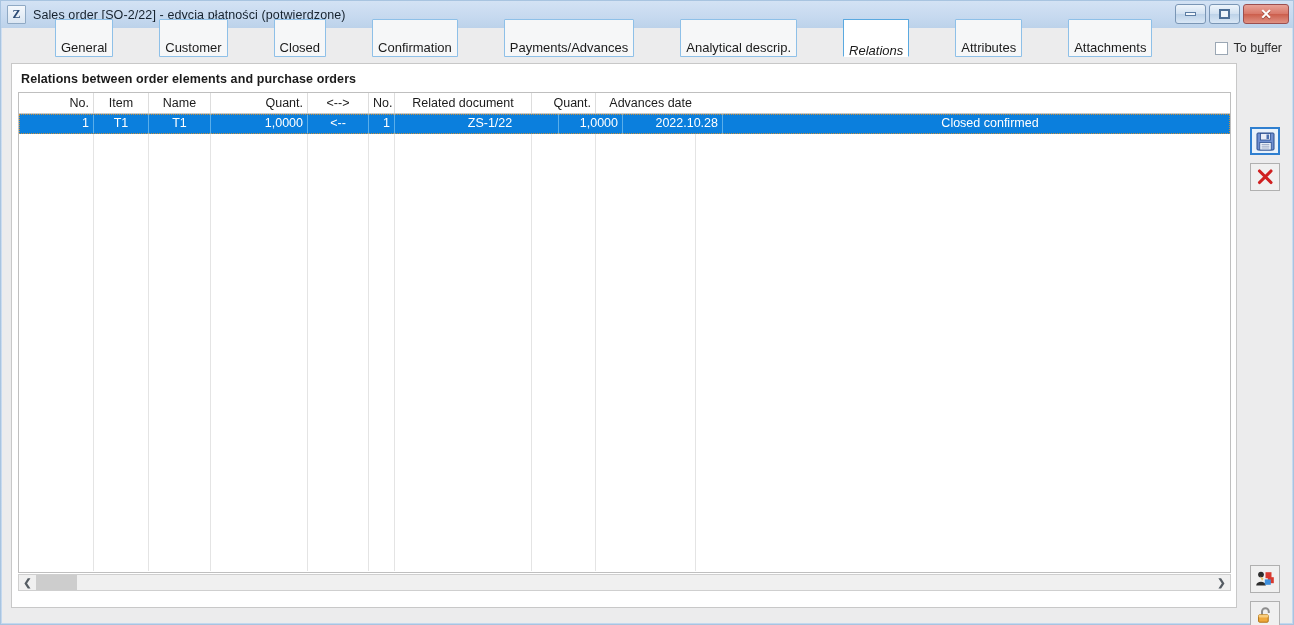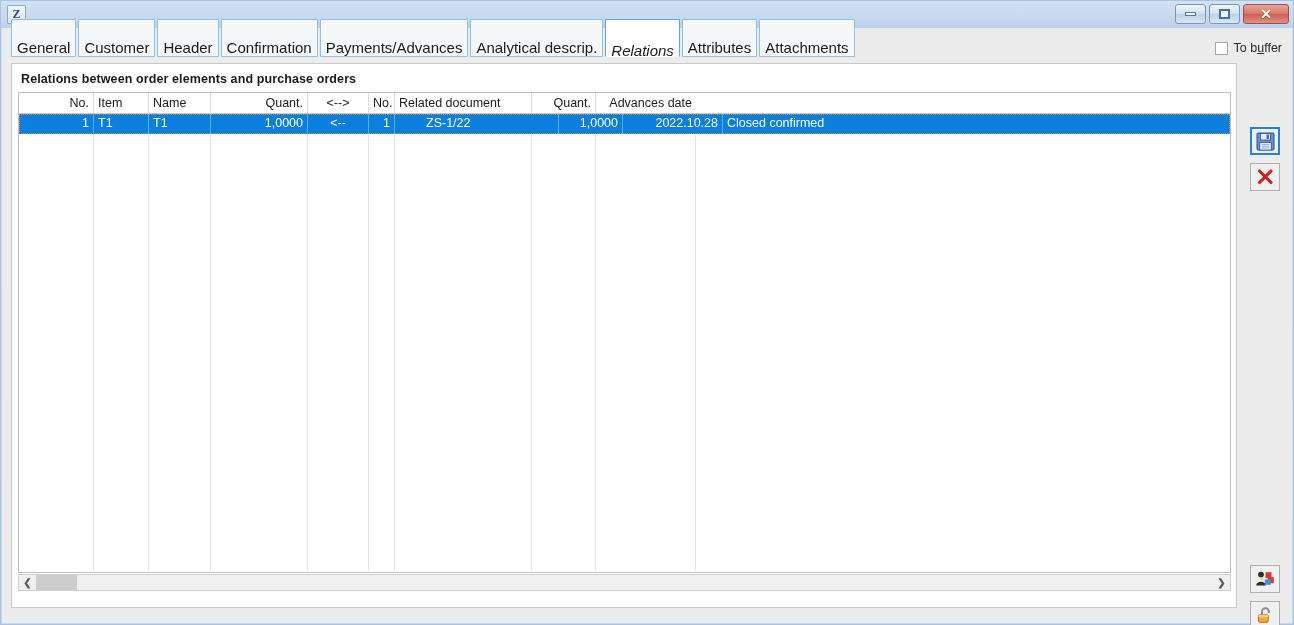--- a/index.html
+++ b/index.html
@@ -124,26 +124,27 @@
     box-sizing: border-box;
   }
   .tab {
     height: 21px;
     line-height: 20px;
     padding: 18px 5px;
     margin-right: 2px;
     background: #f6f7f8;
     border: 1px solid #8ec0e8;
     box-sizing: border-box;
-    font-size: 15px;
+    font-size: 13px;
     color: #1b1b1b;
     white-space: nowrap;
     border-radius: 1px 1px 0 0;
     position: relative;
     top: -2px;
+    margin-left: 44px;
   }
   .tab.active {
     height: 26px;
     line-height: 25px;
     background: #ffffff;
     border: 1px solid #5aa9e0;
     border-bottom-color: #ffffff;
     top: -2px;
     z-index: 3;
     font-style: italic;
@@ -264,21 +265,21 @@
     line-height: 19px;
     padding: 0 4px;
     box-sizing: border-box;
     border-right: 1px solid #5aaeea;
     white-space: nowrap;
     overflow: hidden;
   }
   .gc:last-child { border-right: none; }
   .ta-r { text-align: right; }
   .ta-c { text-align: center; }
-  .ta-l { text-align: left; }
+  .ta-l { text-align: center; }
 
   
   .hscroll {
     position: absolute;
     left: 6px;
     top: 510px;
     width: 1213px;
     height: 17px;
     background: #f0f0f0;
     border: 1px solid #cfcfcf;
@@ -337,39 +338,40 @@
   svg { display: block; }
 </style>
 </head>
 <body>
 
 <div id="app">
   <div class="window">
 
     <div class="titlebar">
       <div class="win-icon">Z</div>
+      <div class="title-text">Sales order [SO-2/22] - edycja płatności  (potwierdzone)</div>
 
       <div class="win-buttons">
         <div class="win-btn">
           <span class="glyph-min"></span>
         </div>
         <div class="win-btn">
           <span class="glyph-max"></span>
         </div>
         <div class="win-btn close">
           <span class="glyph-close">✕</span>
         </div>
       </div>
     </div>
 
     <div class="tabstrip">
       <div id="tabs-host" style="display:flex;align-items:flex-end;">
           <div class="tab">General</div>
           <div class="tab">Customer</div>
-          <div class="tab">Header</div>
+          <div class="tab">Closed</div>
           <div class="tab">Confirmation</div>
           <div class="tab">Payments/Advances</div>
           <div class="tab">Analytical descrip.</div>
           <div class="tab active">Relations</div>
           <div class="tab">Attributes</div>
           <div class="tab">Attachments</div>
         </div>
 
       <div class="buffer-box">
         <span class="chk"></span>

